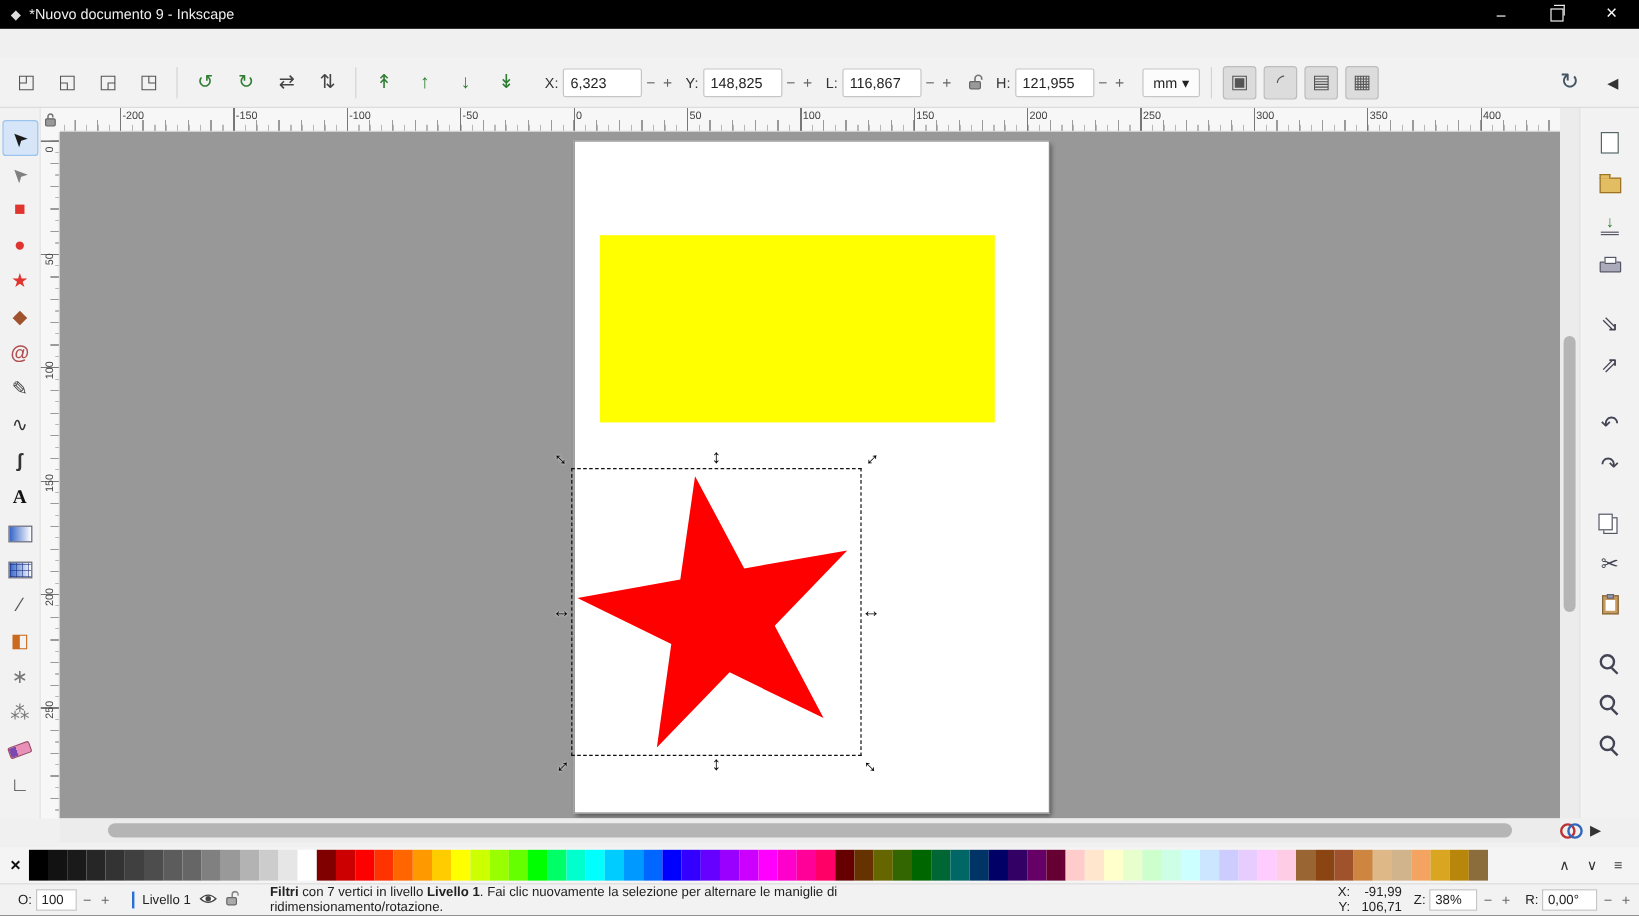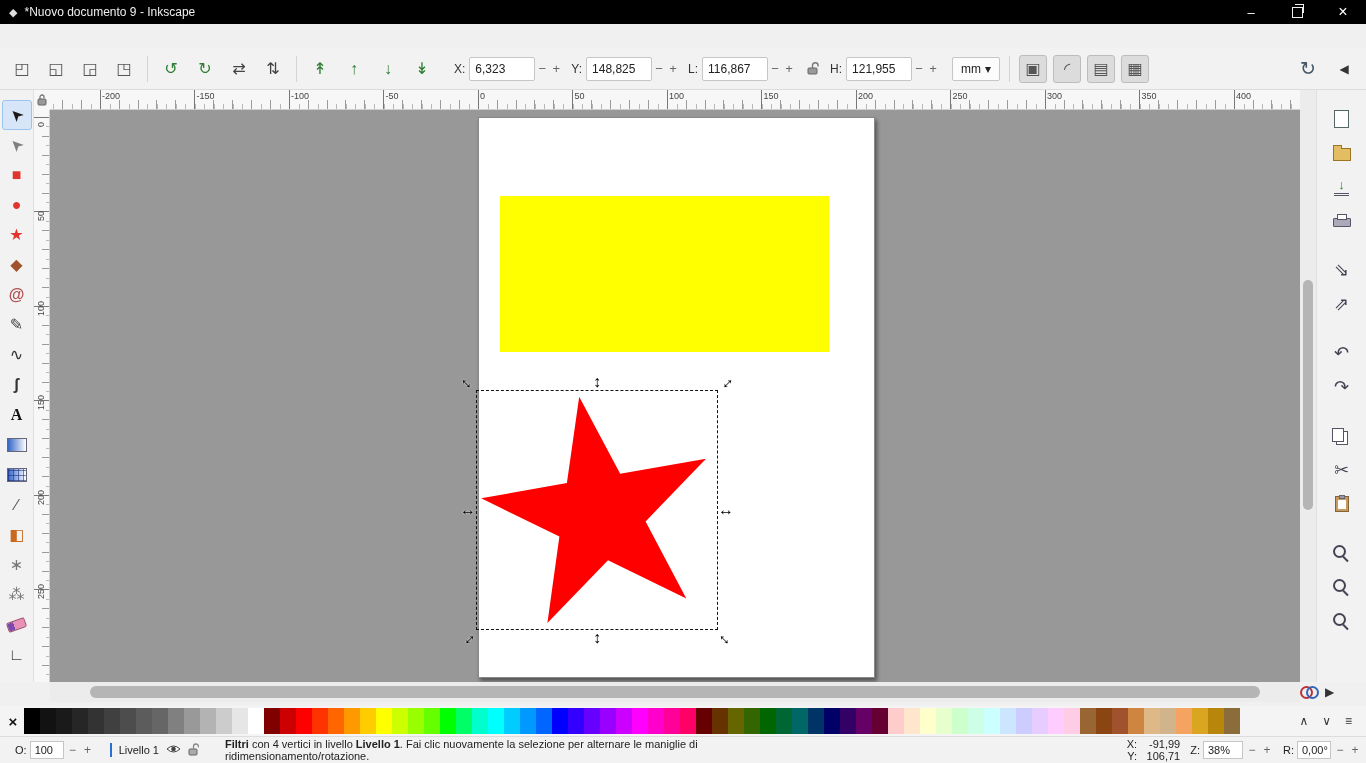--- a/index.html
+++ b/index.html
@@ -111,21 +111,21 @@
   
   .statusbar{position:absolute;left:0;top:736px;width:100%;height:27px;background:#f2f2f2;border-top:1px solid #ddd;
              display:flex;align-items:center;font-size:11px;padding:0 5px;box-sizing:border-box;}
   .fs-block{display:grid;grid-template-columns:72px 86px auto;column-gap:7px;row-gap:2px;align-items:center;line-height:11px;}
   .fill-swatch{width:85px;height:12px;display:inline-block;}
   .b{font-weight:bold;}
   .dim{color:#333;}
   .opacity,.zr{display:flex;align-items:center;gap:3px;margin-left:10px;}
   .obox{width:34px;height:18px;background:#fff;border:1px solid #c6c6c6;display:flex;align-items:center;padding-left:4px;box-sizing:border-box;}
   .zbox{width:40px;}
-  .rbox{width:34px;}
+  .rbox{width:46px;}
   .sspin{width:12px;display:flex;align-items:center;justify-content:center;color:#666;font-size:12px;}
   .layer-chip{display:flex;align-items:center;gap:7px;margin-left:16px;}
   .caret{width:2px;height:14px;background:#2a6fd4;display:inline-block;}
   .message{margin-left:26px;line-height:12px;font-size:11px;white-space:nowrap;}
   .coords{margin-left:auto;text-align:right;font-size:11px;line-height:12px;white-space:nowrap;}
   .coords .val{display:inline-block;min-width:40px;text-align:right;}
 </style>
 </head>
 <body>
 
@@ -528,21 +528,21 @@
       </span>
       <span>
         <svg width="11" height="13" viewBox="0 0 11 13">
             <rect x="1" y="6" width="8" height="6" rx="1" fill="#aaa" stroke="#666"></rect>
             <path d="M5.5 6 V3.5 a2.5 2.5 0 0 1 5 0 V4.5" fill="none" stroke="#888" stroke-width="1.3"></path>
           </svg>
       </span>
     </div>
     <div class="message">
       <div>
-        <b>Filtri</b><span> con 4 vertici in livello </span><b>Livello 1</b><span>. Fai clic nuovamente la selezione per alternare le maniglie di</span>
+        <b>Filtri</b><span> con 7 vertici in livello </span><b>Livello 1</b><span>. Fai clic nuovamente la selezione per alternare le maniglie di</span>
       </div>
       <div>ridimensionamento/rotazione.</div>
     </div>
     <div class="coords">
       <div><span>X:</span> <span class="val">-91,99</span></div>
       <div><span>Y:</span> <span class="val">106,71</span></div>
     </div>
     <div class="zr">
       <span>Z:</span>
       <span class="obox zbox">38%</span>

